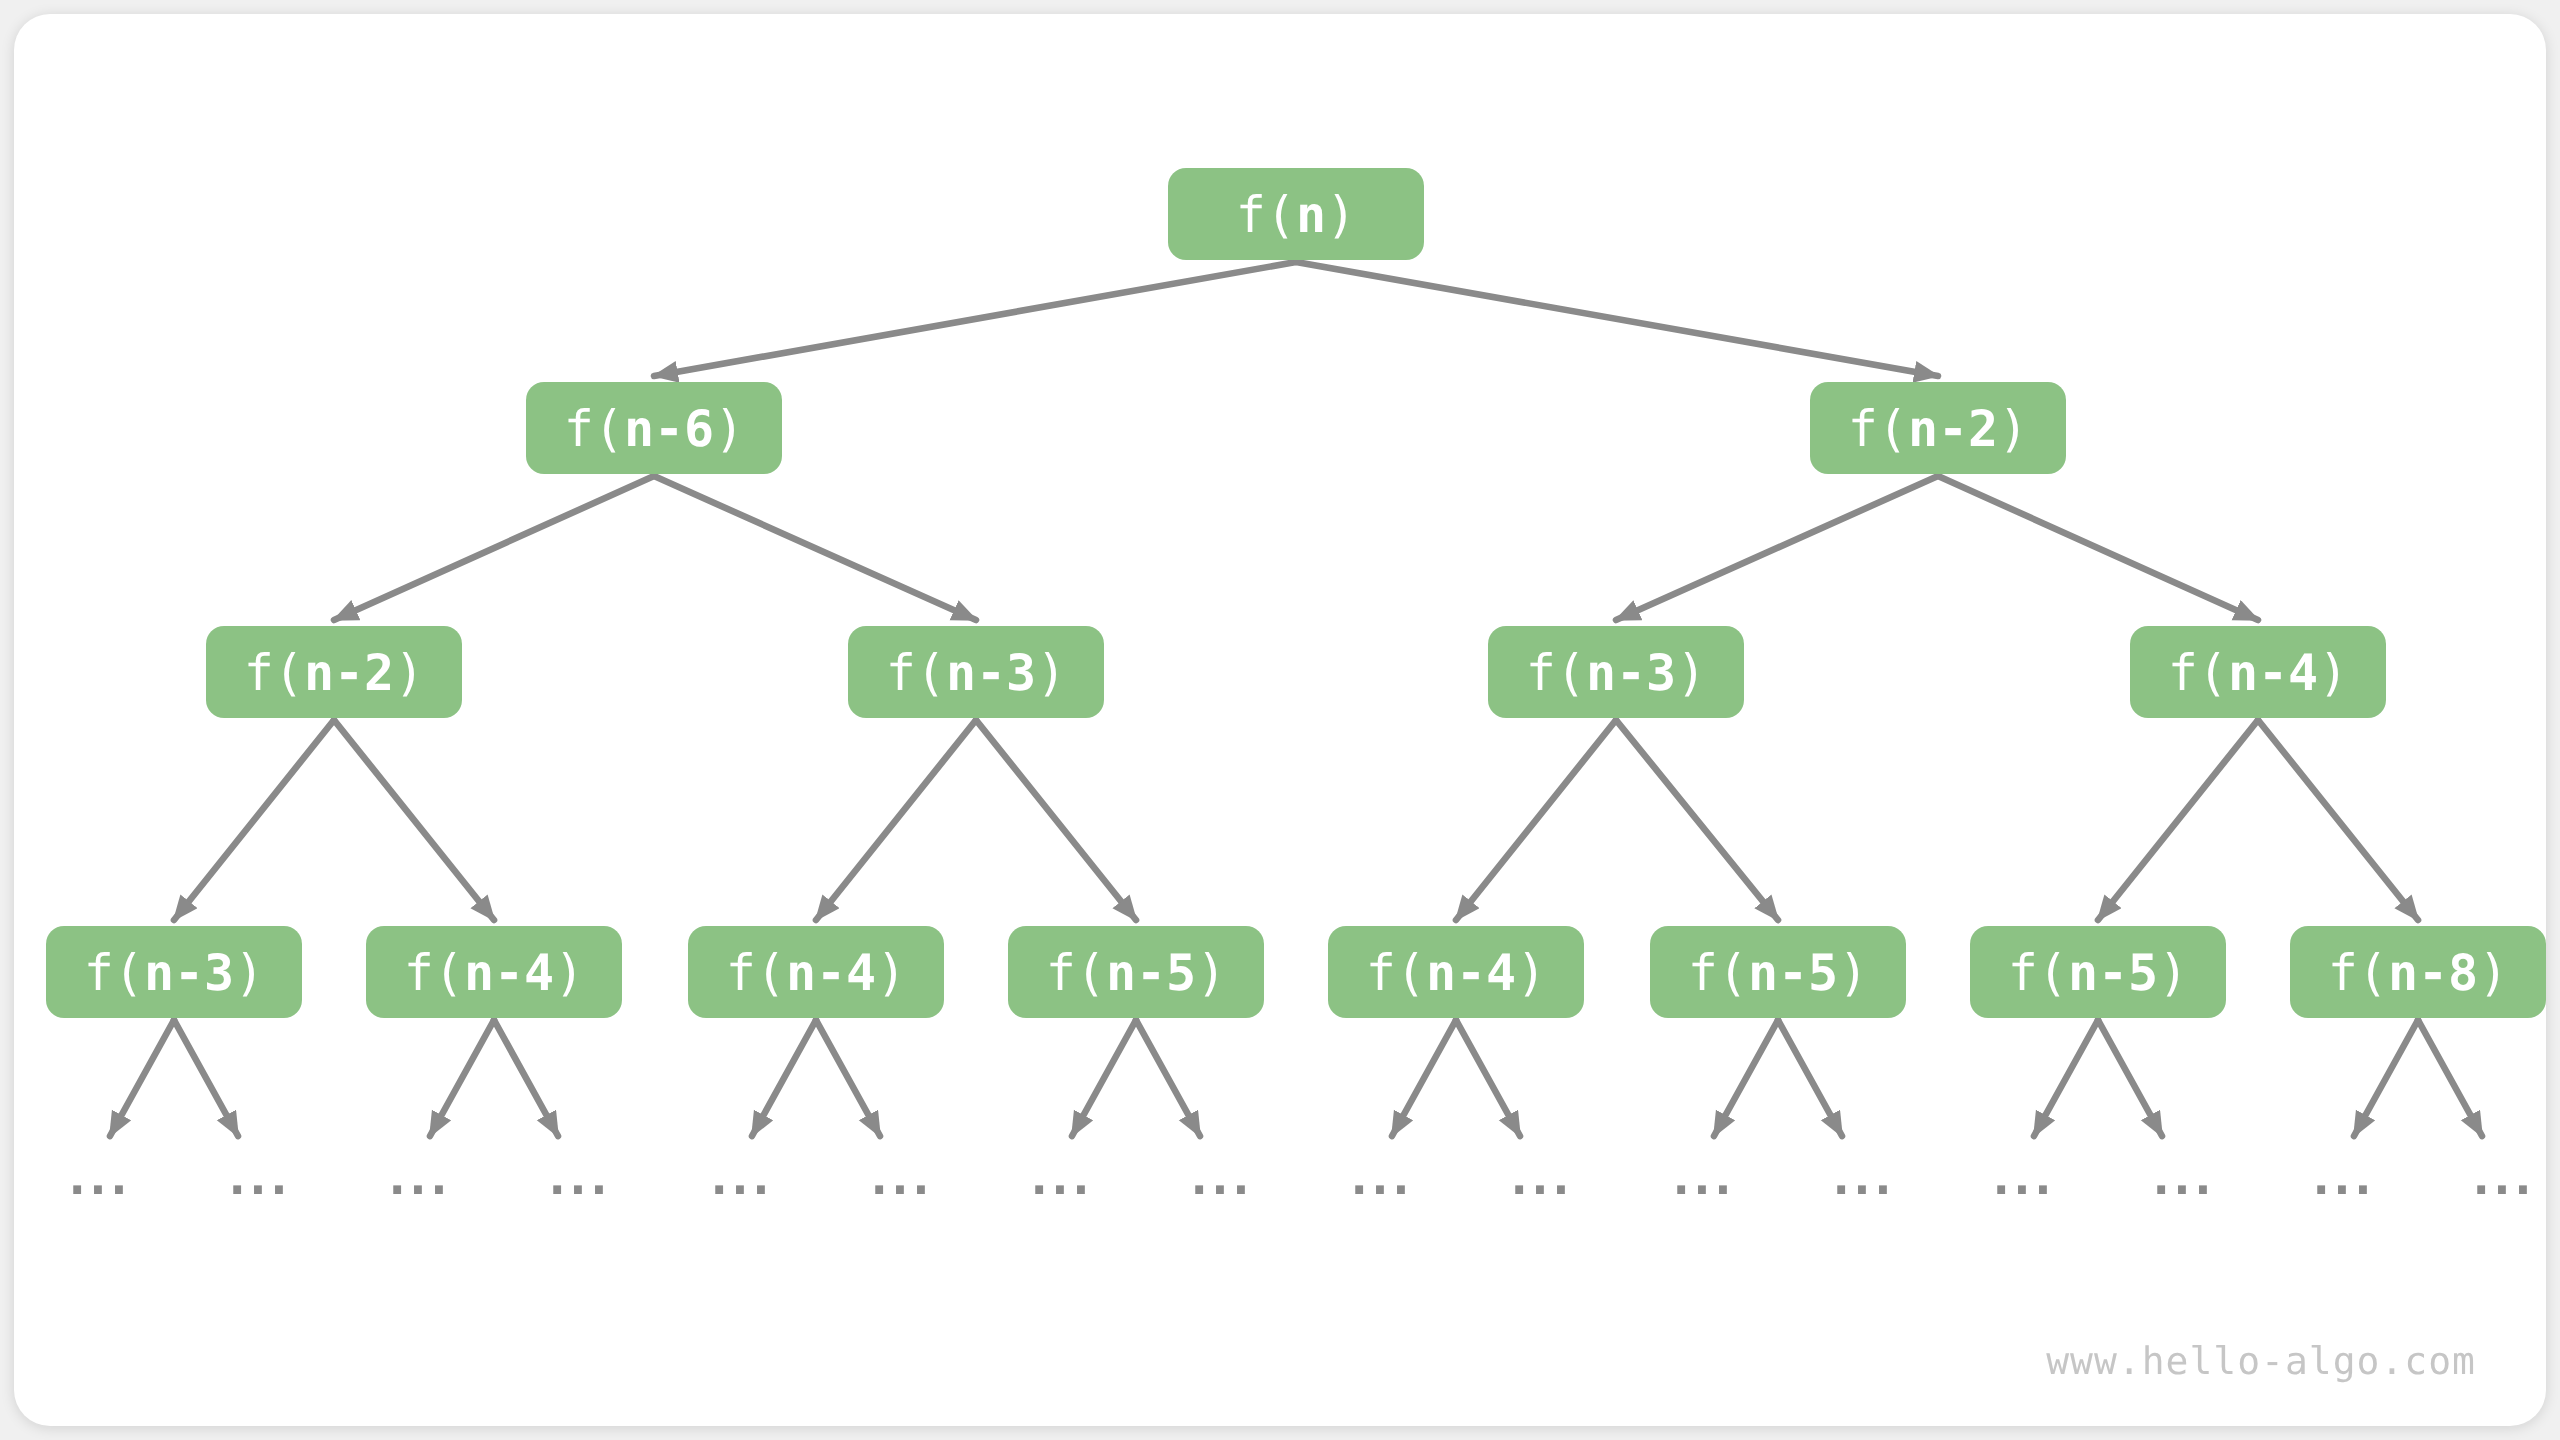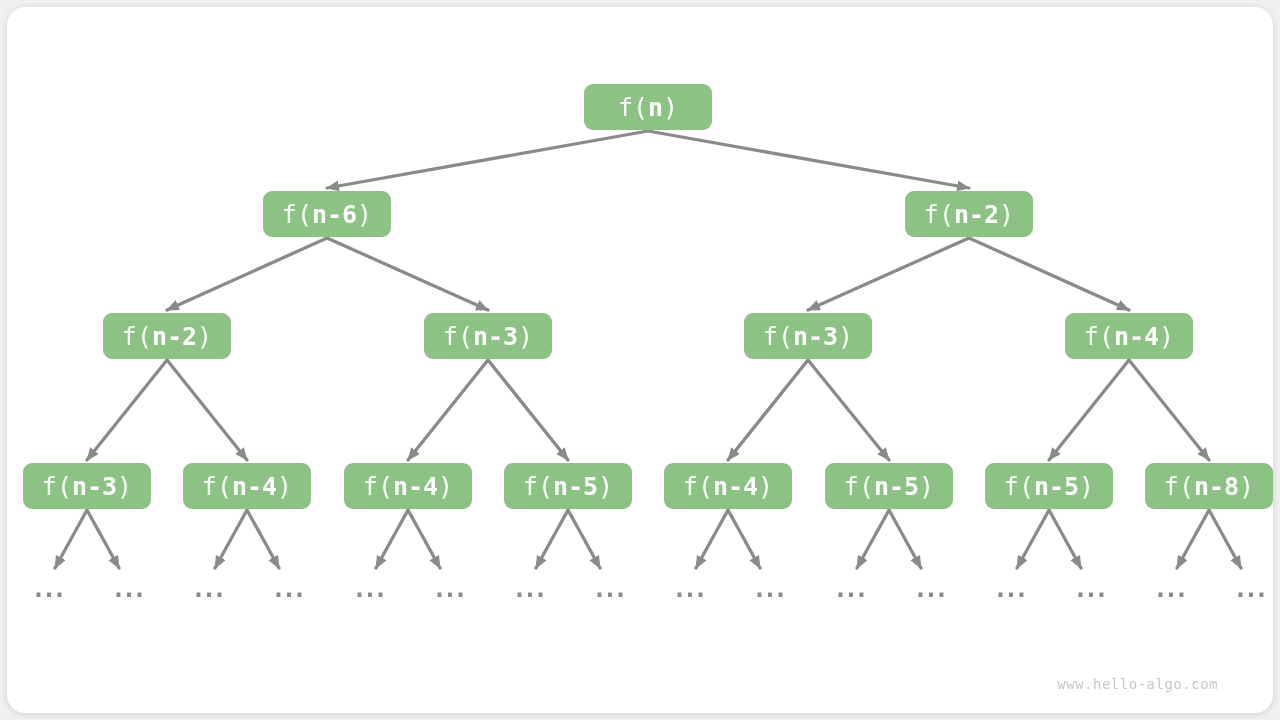--- a/index.html
+++ b/index.html
@@ -51,23 +51,23 @@
     width: 56px;
     text-align: center;
     color: var(--edge-color, #8A8A8A);
     font-size: 24px;
     font-weight: bold;
     letter-spacing: -4px;
     line-height: 1;
   }
   .watermark {
     position: absolute;
-    right: 55px;
+    right: 35px;
     bottom: 21px;
-    font-size: 14px;
+    font-size: 19px;
     color: var(--watermark-color, #C6C6C6);
     letter-spacing: 0.5px;
     text-align: right;
   }
 </style>
 </head>
 <body style="background: rgb(240, 240, 240);">
 
 <div class="card">
   <svg id="edge-layer" xmlns="http://www.w3.org/2000/svg" viewBox="0 0 1280 720">

